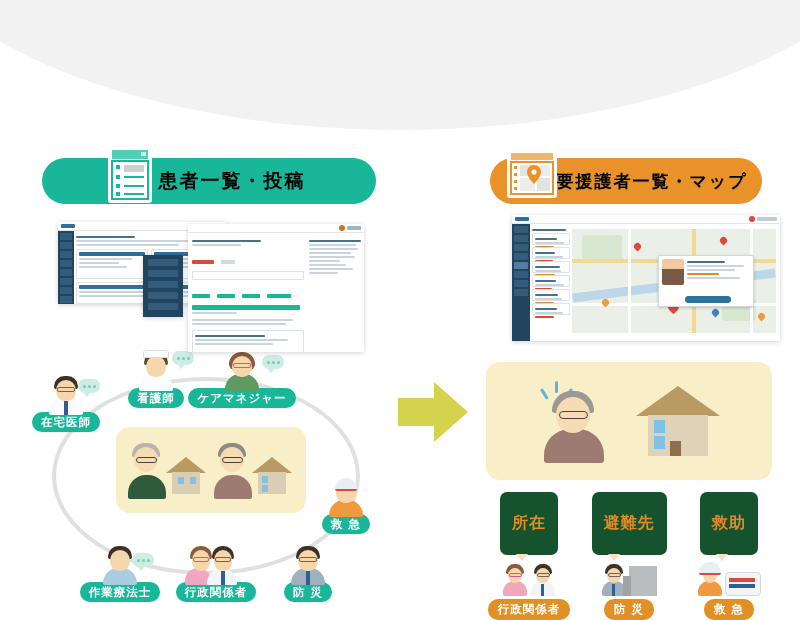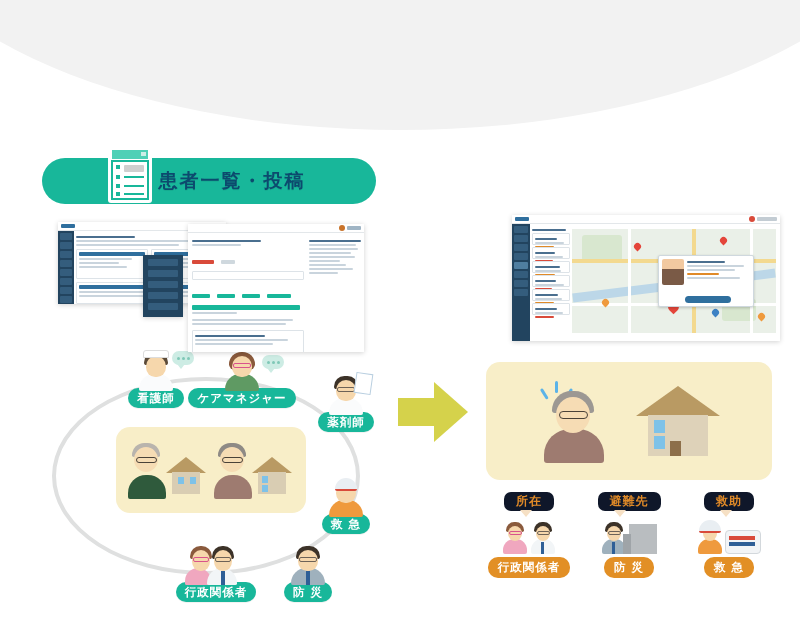--- a/index.html
+++ b/index.html
@@ -31,21 +31,21 @@
   }
 
   
   .banner{
     position:absolute;display:flex;align-items:center;
     border-radius:26px;height:46px;z-index:4;
   }
   .banner-left{left:42px;top:158px;width:334px;background:#18b79a;}
   .banner-right{left:490px;top:158px;width:272px;background:#e89229;}
   .banner-label{
-    color:#0c4a6e;font-size:19px;font-weight:bold;letter-spacing:2px;
+    color:#000000;font-size:19px;font-weight:bold;letter-spacing:2px;
     width:100%;text-align:center;padding-left:46px;box-sizing:border-box;
     text-shadow:0 1px 0 rgba(0,0,0,.06);
   }
   .banner-right .banner-label{padding-left:52px;font-size:17px;}
   .banner-icon{
     position:absolute;left:62px;top:-12px;width:52px;height:62px;z-index:5;
   }
   .banner-right .banner-icon{left:14px;top:-10px;width:56px;height:58px;}
 
   
@@ -156,23 +156,23 @@
   .house-big{position:relative;width:84px;height:70px;}
   .house-big .roof{position:absolute;left:0;top:0;width:0;height:0;border-left:42px solid transparent;border-right:42px solid transparent;border-bottom:30px solid #b99a63;}
   .house-big .wall{position:absolute;left:12px;top:29px;width:60px;height:41px;background:#ded2b9;}
   .house-big .win{position:absolute;width:11px;height:13px;background:#7ec2e8;}
   .house-big .door{position:absolute;left:34px;bottom:0;width:11px;height:15px;background:#8d6f4a;}
 
   
   .rcols{position:absolute;left:484px;top:492px;width:290px;height:100px;z-index:4;display:flex;justify-content:space-between;}
   .rcol{width:90px;display:flex;flex-direction:column;align-items:center;}
   .rbubble{
-    background:#0f172a;color:#e08a28;border-radius:7px;
-    font-size:12px;font-weight:bold;letter-spacing:1px;
-    padding:1px 12px;position:relative;margin-bottom:7px;white-space:nowrap;
+    background:#14532d;color:#e08a28;border-radius:7px;
+    font-size:16px;font-weight:bold;letter-spacing:1px;
+    padding:21px 12px;position:relative;margin-bottom:7px;white-space:nowrap;
   }
   .rbubble:after{content:"";position:absolute;left:16px;bottom:-6px;border-left:6px solid transparent;border-right:6px solid transparent;border-top:7px solid #f6e0c4;}
   .rfigs{height:36px;display:flex;align-items:flex-end;justify-content:center;gap:2px;margin-bottom:3px;}
   .rchip{
     background:#e28f25;color:#fff;border-radius:10px;
     font-size:11.5px;font-weight:bold;letter-spacing:1px;
     padding:3px 10px;white-space:nowrap;
   }
   .mini{position:relative;width:26px;height:34px;}
   .m-head{position:absolute;left:6px;top:6px;width:14px;height:15px;background:#f6d7ac;border-radius:50%;}
@@ -207,20 +207,40 @@
         <rect x="20" y="30" width="20" height="2" fill="#18b79a"></rect>
         <rect x="12" y="38" width="4" height="4" fill="#18b79a"></rect>
         <rect x="20" y="39" width="20" height="2" fill="#18b79a"></rect>
         <rect x="12" y="46" width="4" height="4" fill="#18b79a"></rect>
         <rect x="20" y="47" width="20" height="2" fill="#18b79a"></rect>
       </svg>
     </div>
     <span class="banner-label">患者一覧・投稿</span>
   </div>
 
+  <div class="banner banner-right">
+    <div class="banner-icon">
+      <svg viewBox="0 0 56 58" width="56" height="58">
+        <rect x="3" y="2" width="50" height="48" rx="3" fill="#ffffff"></rect>
+        <rect x="7" y="5" width="42" height="7" fill="#f0b46a"></rect>
+        <rect x="7" y="14" width="42" height="32" fill="#ffffff" stroke="#e89229" stroke-width="2"></rect>
+        <rect x="10" y="18" width="3" height="3" fill="#e89229"></rect>
+        <rect x="10" y="25" width="3" height="3" fill="#e89229"></rect>
+        <rect x="10" y="32" width="3" height="3" fill="#e89229"></rect>
+        <rect x="10" y="39" width="3" height="3" fill="#e89229"></rect>
+        <rect x="16" y="17" width="13" height="11" fill="#e3e3e3"></rect>
+        <rect x="31" y="17" width="15" height="11" fill="#ededed"></rect>
+        <rect x="16" y="30" width="15" height="13" fill="#ededed"></rect>
+        <rect x="33" y="30" width="13" height="13" fill="#e3e3e3"></rect>
+        <path d="M30 17c-4 0-7 3-7 7 0 5 7 12 7 12s7-7 7-12c0-4-3-7-7-7z" fill="#e89229"></path>
+        <circle cx="30" cy="24" r="2.6" fill="#ffffff"></circle>
+      </svg>
+    </div>
+    <span class="banner-label">要援護者一覧・マップ</span>
+  </div>
 
   <div class="shot shot-a">
     <div class="mk-topbar">
         <div class="mk-logo"></div>
       </div>
     <div class="mk-side" style="top:9px;bottom:0;">
       <div class="mk-siderow"></div>
         <div class="mk-siderow"></div>
         <div class="mk-siderow"></div>
       <div class="mk-siderow"></div>
@@ -458,30 +478,20 @@
         <div style="position:absolute;left:8px;top:-1px;width:26px;height:8px;background:#fff;border:1px solid #dcdcdc;border-radius:3px 3px 0 0;box-sizing:border-box"></div>
       </div>
       <div class="bubble" style="left:62px;top:0;">
           <span></span>
           <span></span>
           <span></span>
         </div>
       <div class="role-chip">看護師</div>
     </div>
 
-    <div class="role" style="left:280px;top:20px;">
-      <div class="avatar">
-        <div class="av-body" style="background:#fafbfc"></div>
-        <div class="av-hair"></div>
-          <div class="av-head"></div>
-          <div class="av-glass"></div>
-        <div style="position:absolute;left:30px;top:-2px;width:15px;height:19px;background:#fff;border:1px solid #b9cfe0;transform:rotate(8deg)"></div>
-      </div>
-      <div class="role-chip">薬剤師</div>
-    </div>
 
     <div class="role" style="left:280px;top:122px;">
       <div class="avatar">
         <div class="av-body" style="background:#ef9a3d"></div>
         <div class="av-head"></div>
         <div class="helmet" style="left:10px;top:1px;width:22px"></div>
       </div>
       <div class="role-chip">救 急</div>
     </div>
 
@@ -504,22 +514,50 @@
         <div class="av-glass" style="left:4px;width:16px;border-color:#d9538c"></div>
         <div class="av-body" style="left:18px;width:30px;background:#f2f5f7"></div>
         <div class="av-hair" style="left:23px;width:22px"></div>
         <div class="av-head" style="left:25px;width:18px"></div>
         <div class="av-glass" style="left:26px;width:16px"></div>
         <div class="av-tie" style="left:32px"></div>
       </div>
       <div class="role-chip">行政関係者</div>
     </div>
 
-
-
+    <div class="role" style="left:54px;top:190px;">
+      <div class="avatar">
+        <div class="av-body" style="background:#a9cde0"></div>
+        <div class="av-hair"></div>
+          <div class="av-head"></div>
+      </div>
+      <div class="bubble" style="left:58px;top:8px;">
+          <span></span>
+          <span></span>
+          <span></span>
+        </div>
+      <div class="role-chip">作業療法士</div>
+    </div>
+
+
+    <div class="role" style="left:0px;top:20px;">
+      <div class="avatar">
+        <div class="av-body" style="background:#fafbfc"></div>
+        <div class="av-hair"></div>
+          <div class="av-head"></div>
+        <div class="av-glass"></div>
+          <div class="av-tie"></div>
+      </div>
+      <div class="bubble" style="left:58px;top:4px;">
+          <span></span>
+          <span></span>
+          <span></span>
+        </div>
+      <div class="role-chip">在宅医師</div>
+    </div>
   </div>
 
   <div class="victim-card">
     <div class="victim">
       <div class="sweat">
         <i style="left:2px;top:8px;transform:rotate(-32deg)"></i>
         <i style="left:11px;top:2px;"></i>
         <i style="left:20px;top:8px;transform:rotate(32deg)"></i>
       </div>
       <div class="v-body"></div>

